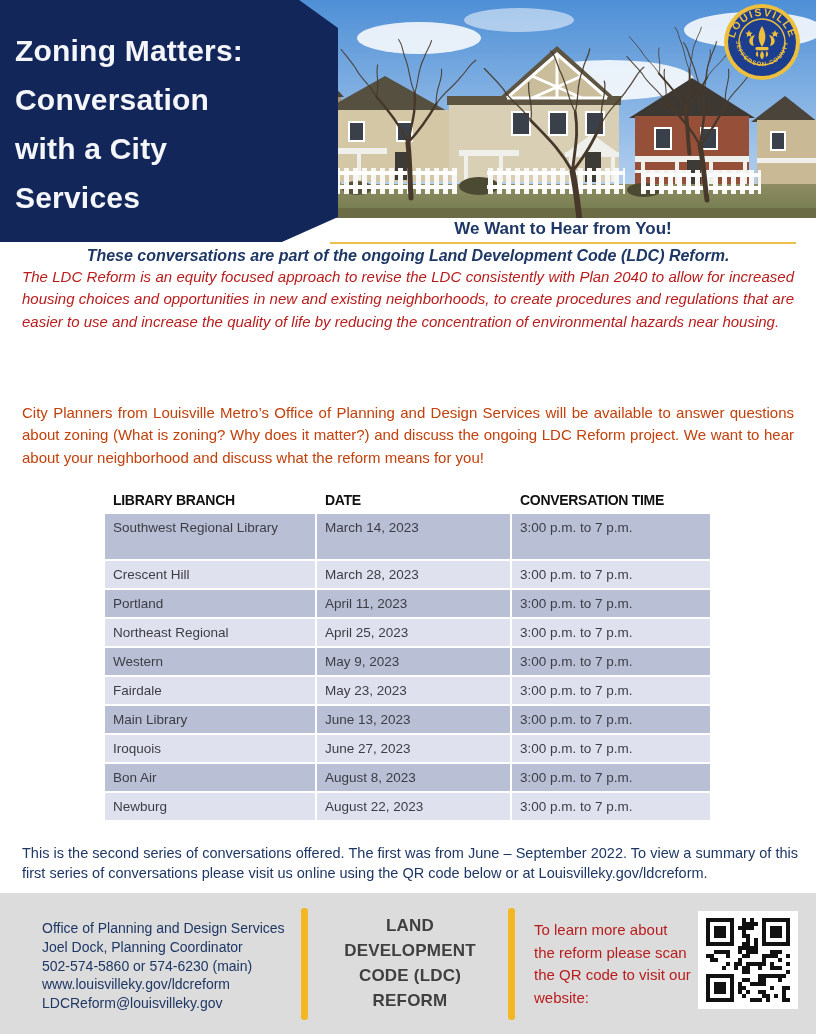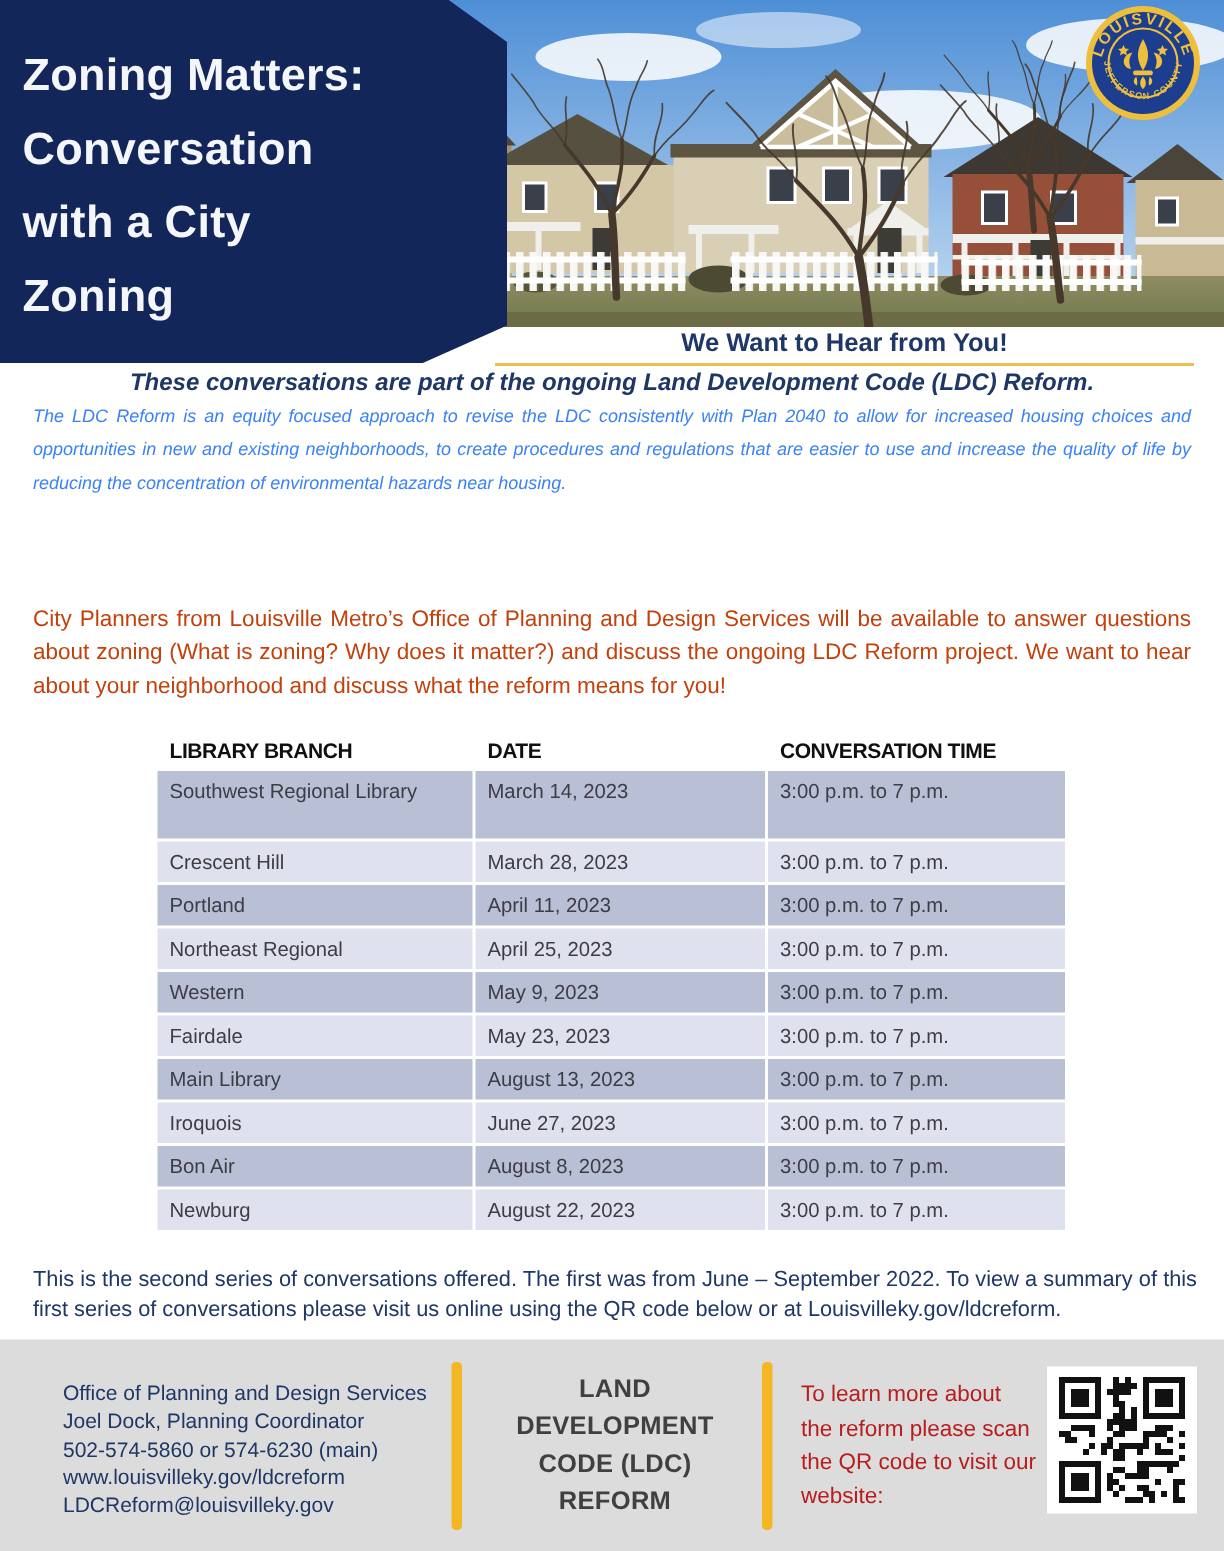--- a/index.html
+++ b/index.html
@@ -17,22 +17,22 @@
   .banner-title{padding:14px 8px 0 15px;color:#f4f6fa;font-weight:bold;font-size:30px;line-height:49px;letter-spacing:.2px;margin-top:12px;}
   .seal{position:absolute;top:3px;right:15px;width:78px;height:78px;z-index:4;}
   .hero-heading{
     position:absolute;left:330px;top:219px;width:466px;text-align:center;z-index:2;
     color:#1e3765;font-weight:bold;font-size:17px;padding-bottom:3px;
     border-bottom:2px solid #ecc04a;
   }
   
   .lead-line{position:absolute;left:0;top:247px;width:100%;text-align:center;
     color:#1e3765;font-size:16px;font-weight:bold;font-style:italic;}
-  .para-italic{position:absolute;left:22px;top:266px;width:772px;color:#3b82f6;
-    font-size:12px;font-style:italic;line-height:22.3px;text-align:justify;}
+  .para-italic{position:absolute;left:22px;top:266px;width:772px;color:#b91c1c;
+    font-size:15px;font-style:italic;line-height:22.3px;text-align:justify;}
   .para-main{position:absolute;left:22px;top:381px;width:772px;color:#c2410c;
     font-size:15px;line-height:22.3px;text-align:justify;margin-top:21px;}
   
   .schedule{position:absolute;left:105px;top:487px;width:624px;
     display:grid;grid-template-columns:210px 193px 198px;gap:2px;}
   .th{background:#ffffff;color:#101010;font-weight:bold;font-size:14px;
     letter-spacing:-0.3px;padding:5px 8px 4px 8px;}
   .td{font-size:13.5px;color:#3d3d45;line-height:18px;padding:5px 8px 4px 8px;min-height:17px;
     display:flex;align-items:flex-start;}
   .row-dark{background:#b9bfd4;}
@@ -185,21 +185,21 @@
         <polygon points="52,27 53.1,29.4 55.7,29.7 53.8,31.4 54.3,34 52,32.7 49.7,34 50.2,31.4 48.3,29.7 50.9,29.4"></polygon>
       </g>
     </svg>
   </div>
 
   <div class="navy-banner">
     <div class="banner-title">
       <div>Zoning Matters:</div>
       <div>Conversation</div>
       <div>with a City</div>
-      <div>Zoning</div>
+      <div>Services</div>
     </div>
   </div>
 
   <div class="hero-heading">We Want to Hear from You!</div>
 
   <div class="lead-line">These conversations are part of the ongoing Land Development Code (LDC) Reform.</div>
   <div class="para-italic">The LDC Reform is an equity focused approach to revise the LDC consistently with Plan 2040 to allow for increased housing choices and opportunities in new and existing neighborhoods, to create procedures and regulations that are easier to use and increase the quality of life by reducing the concentration of environmental hazards near housing.</div>
   <div class="para-main">City Planners from Louisville Metro’s Office of Planning and Design Services will be available to answer questions about zoning (What is zoning? Why does it matter?) and discuss the ongoing LDC Reform project. We want to hear about your neighborhood and discuss what the reform means for you!</div>
 
   <div class="schedule">
@@ -225,21 +225,21 @@
 
     <div class="td row-dark">Western</div>
     <div class="td row-dark">May 9, 2023</div>
     <div class="td row-dark">3:00 p.m. to 7 p.m.</div>
 
     <div class="td row-light">Fairdale</div>
     <div class="td row-light">May 23, 2023</div>
     <div class="td row-light">3:00 p.m. to 7 p.m.</div>
 
     <div class="td row-dark">Main Library</div>
-    <div class="td row-dark">August 13, 2023</div>
+    <div class="td row-dark">June 13, 2023</div>
     <div class="td row-dark">3:00 p.m. to 7 p.m.</div>
 
     <div class="td row-light">Iroquois</div>
     <div class="td row-light">June 27, 2023</div>
     <div class="td row-light">3:00 p.m. to 7 p.m.</div>
 
     <div class="td row-dark">Bon Air</div>
     <div class="td row-dark">August 8, 2023</div>
     <div class="td row-dark">3:00 p.m. to 7 p.m.</div>
 

